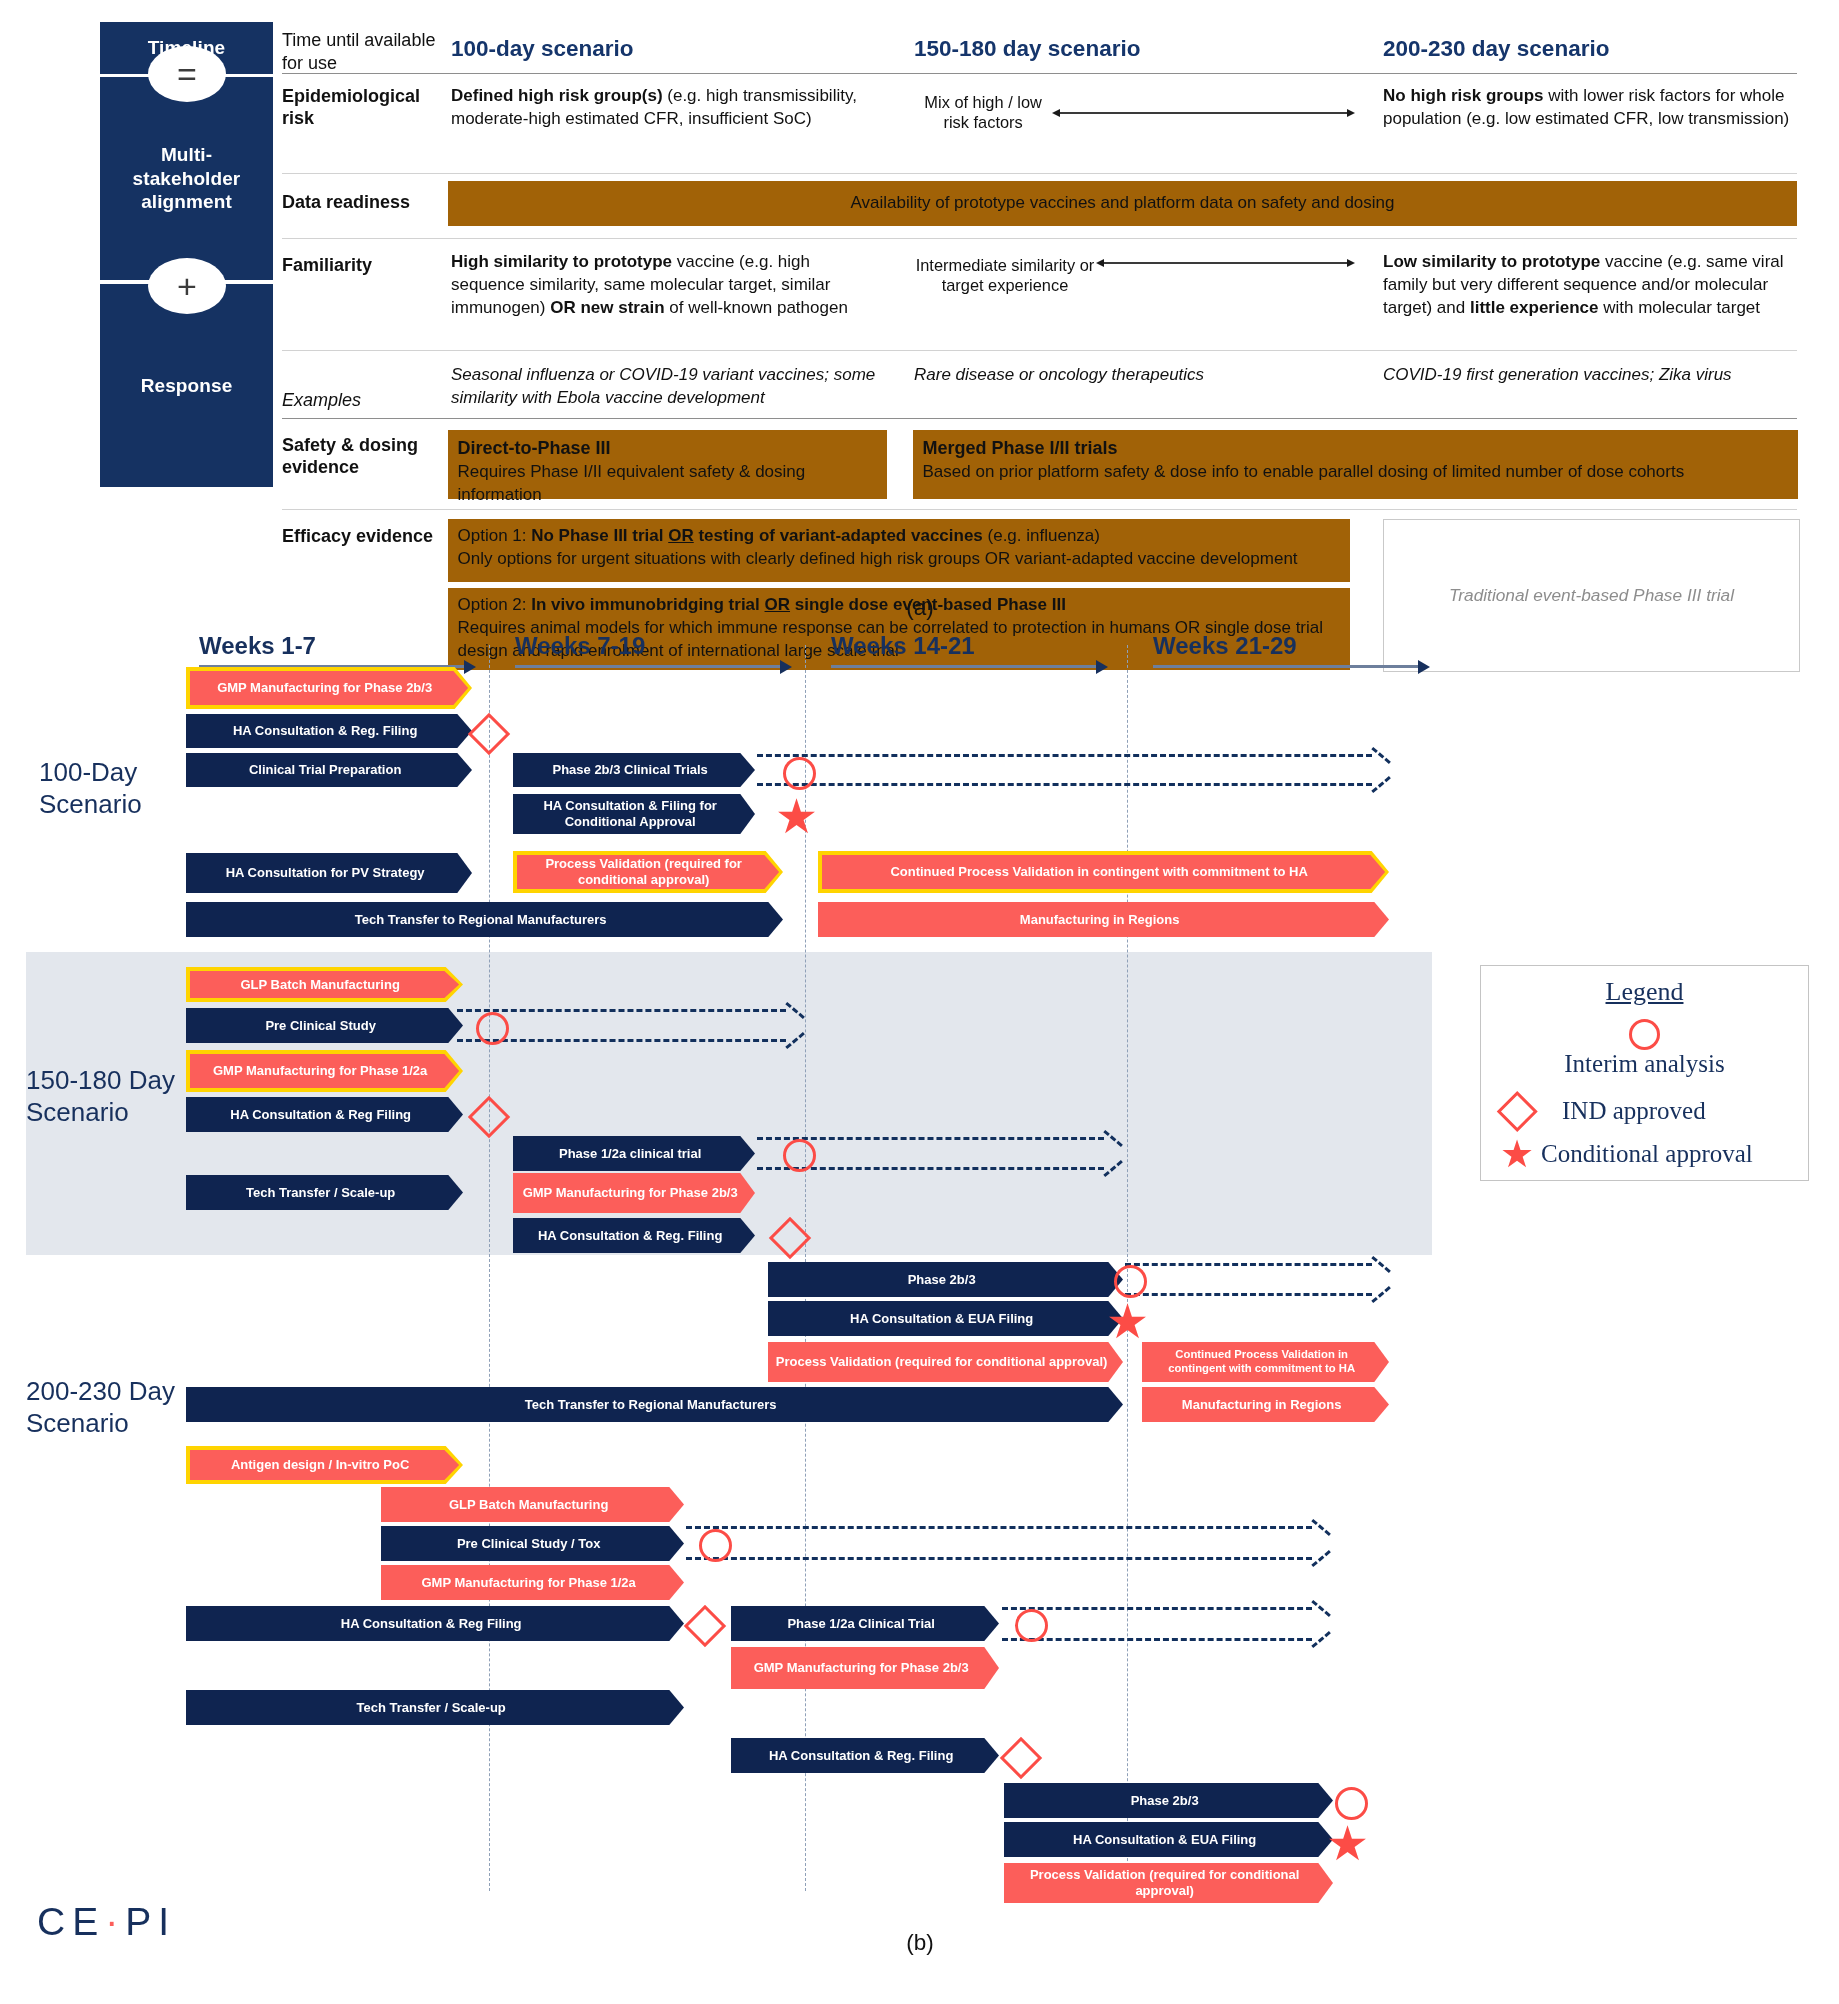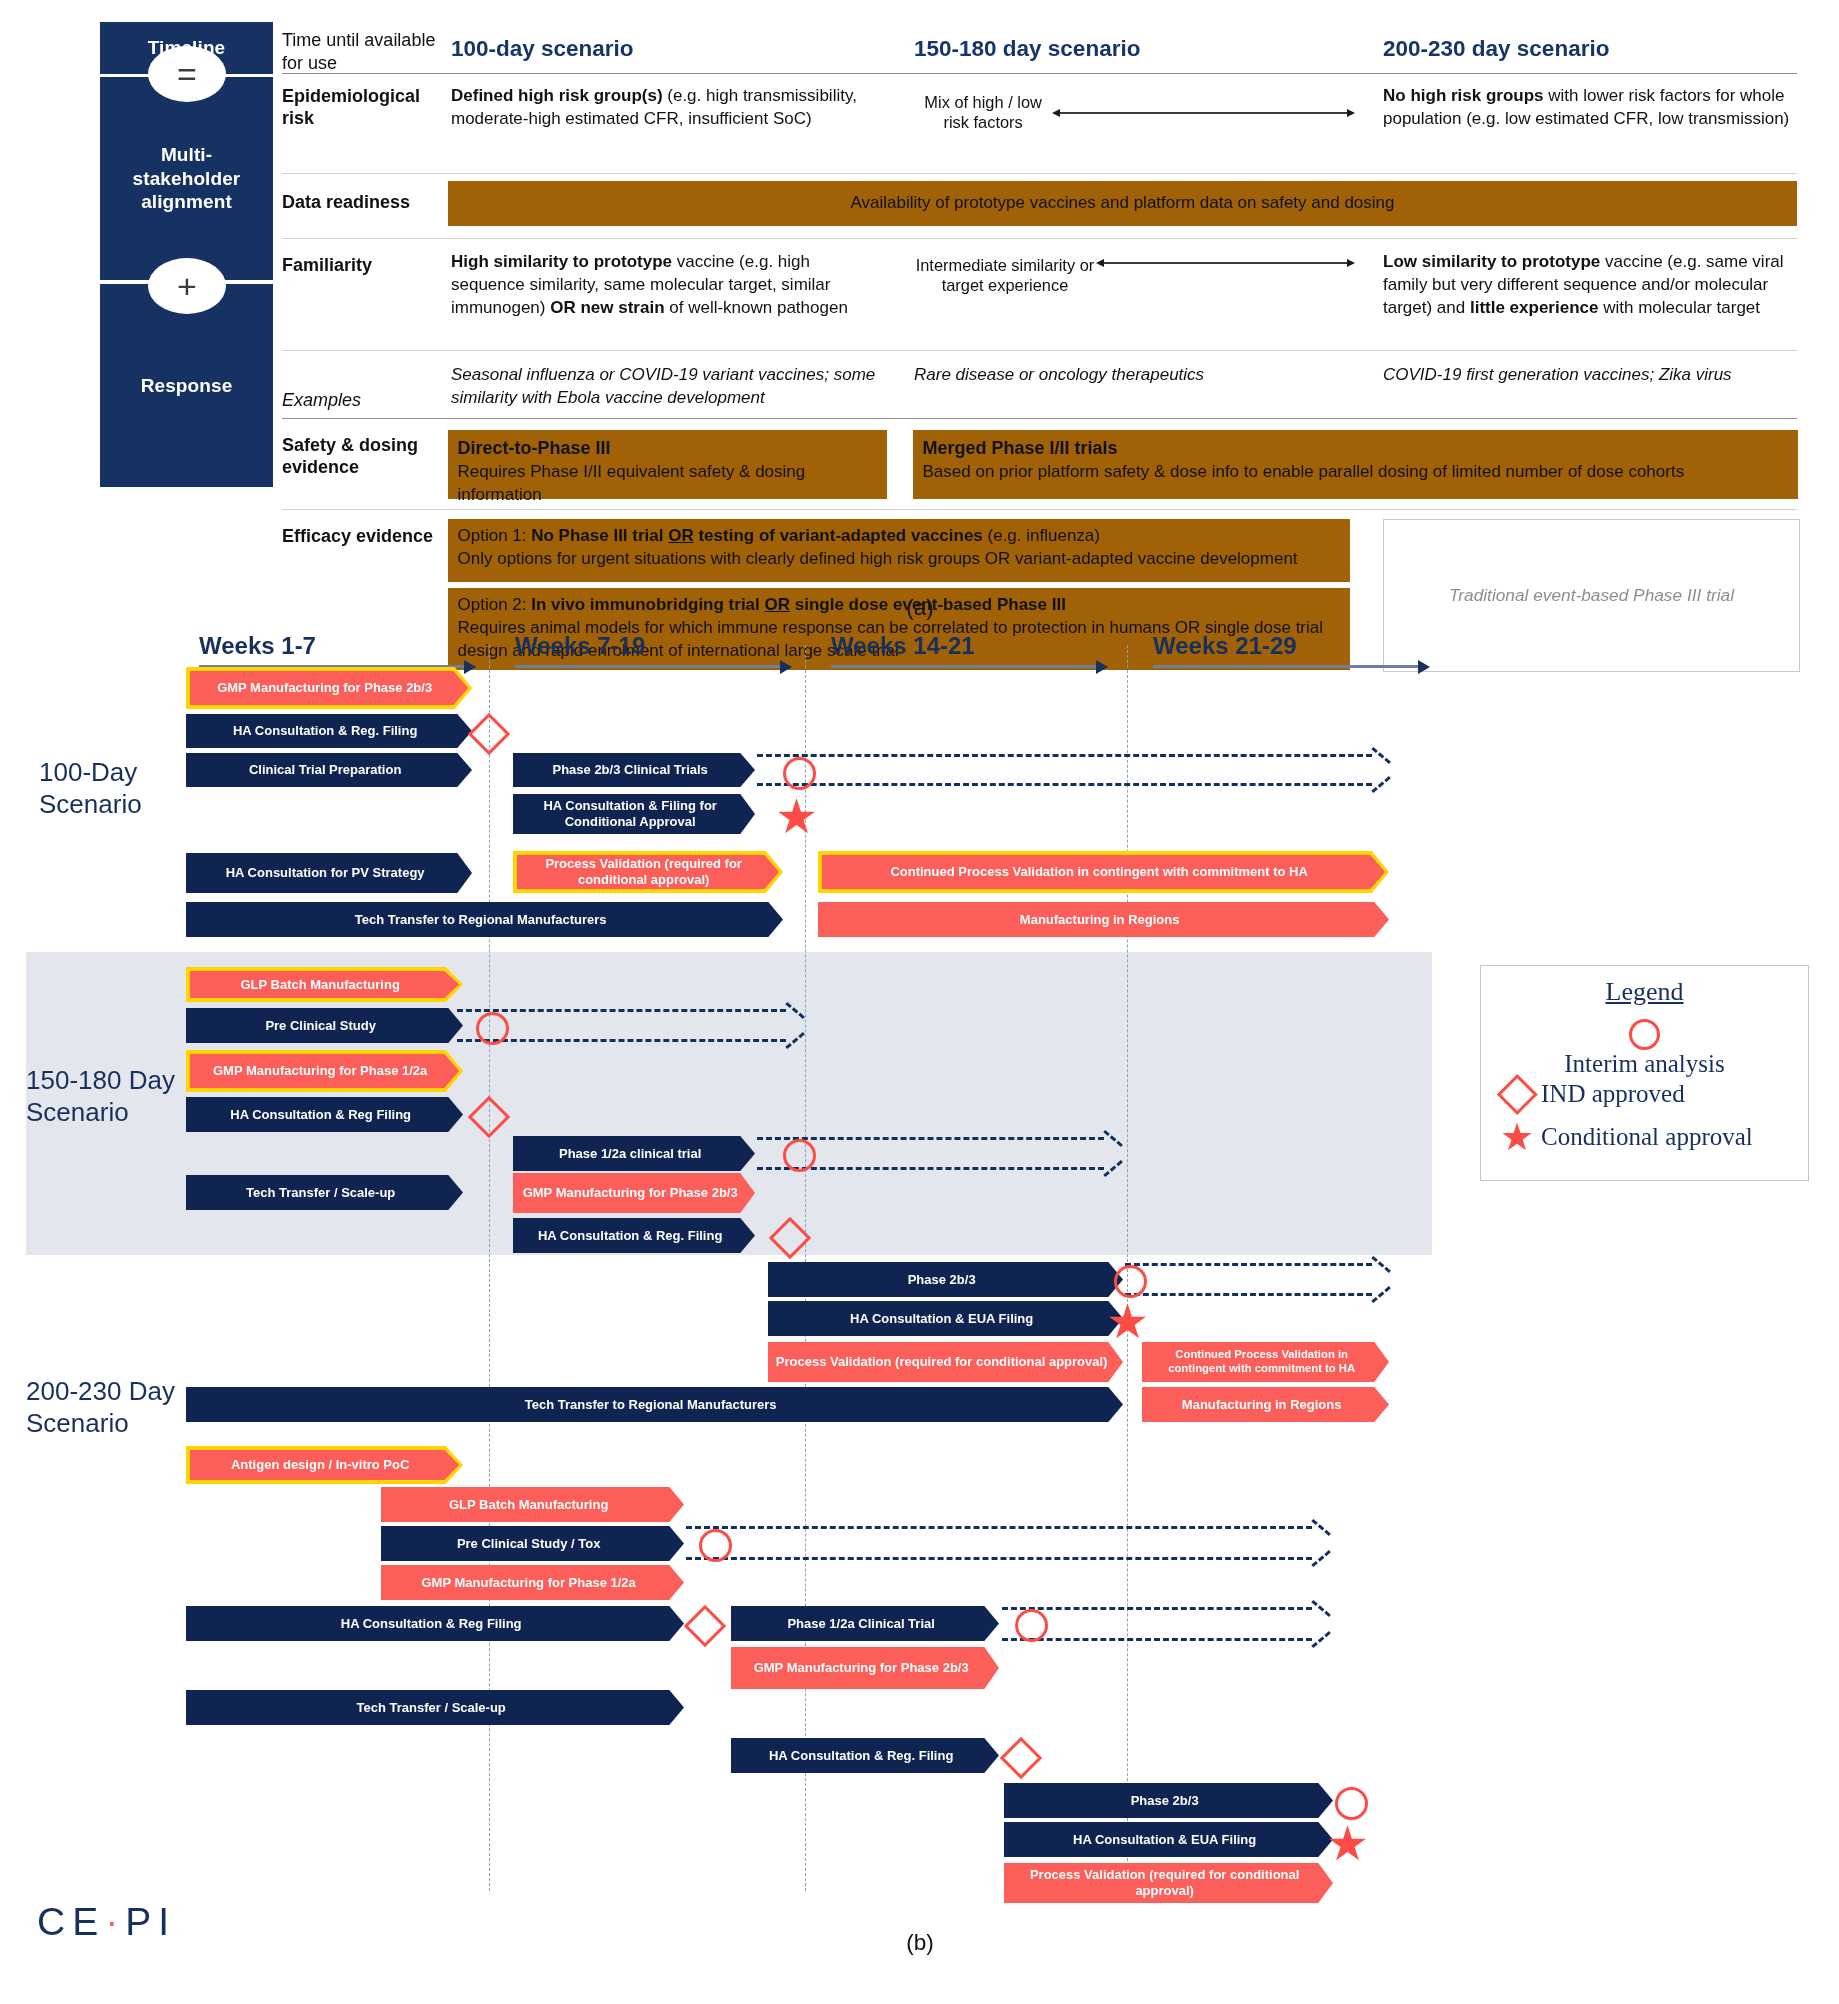--- a/index.html
+++ b/index.html
@@ -376,21 +376,21 @@
   <div class="bar2 coral" style="left:1004px;top:1231px;width:329px;height:40px;">Process Validation (required for conditional approval)</div>
 
   <div class="legend" style="left:1480px;top:333px;width:329px;height:216px;padding:11.3px 12px;box-sizing:border-box;">
     <div class="ttl">Legend</div>
     <div class="li" style="margin-top:11.3px;flex-direction:column;">
       <span class="gl">
         <span style="display:inline-block;width:25px;height:25px;border:3.9px solid #fc4c46;border-radius:50%;"></span>
       </span>
       <span>Interim analysis</span>
     </div>
-    <div class="li" style="margin-top:2px;">
+    <div class="li" style="margin-top:19px;gap:21px;">
       <span class="gl">
         <span style="display:inline-block;width:22.5px;height:22.5px;border:3.9px solid #fc4c46;transform:rotate(45deg);"></span>
       </span>
       <span>IND approved</span>
     </div>
     <div class="li" style="margin-top:9.5px;">
       <span class="gl">
         <span style="color:#fc4c46;font-size:38px;line-height:1;">★</span>
       </span>
       <span>Conditional approval</span>

